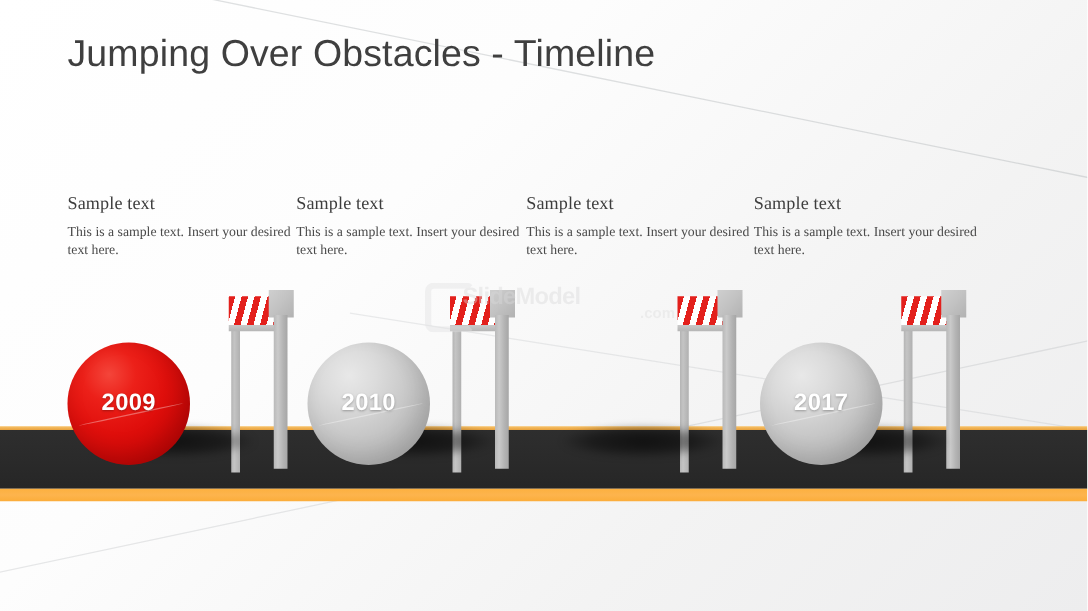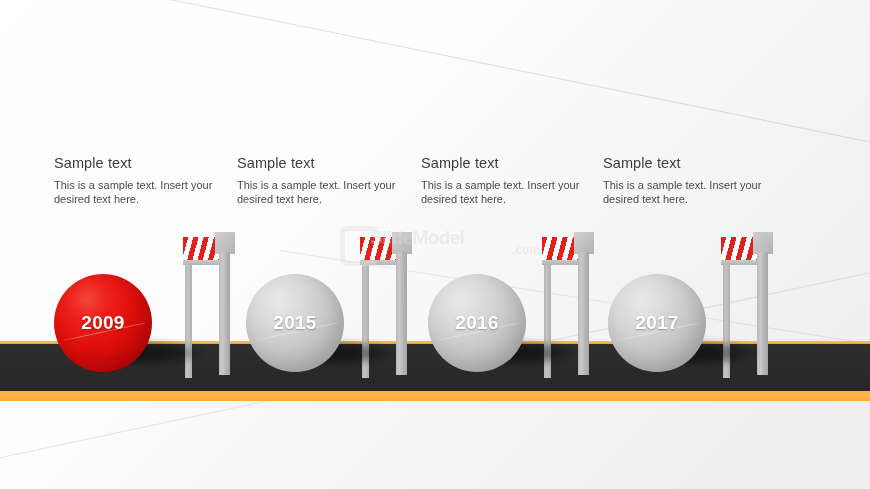--- a/index.html
+++ b/index.html
@@ -127,39 +127,40 @@
         105deg,
         #e3201c 0px,#e3201c 5px,
         #ffffff 5px,#ffffff 10px);
   }
   .hurdle .bar-under{
     position:absolute;
     background:linear-gradient(to bottom,#c9c9c9 0%,#b5b5b5 100%);
   }
 
   
-  .textblock{position:absolute;width:182px;}
+  .textblock{position:absolute;width:182px;font-family:Liberation Serif, serif;}
   .textblock .tb-head{
     font-size:14.5px;font-weight:400;color:#3d3d3d;
     margin:0 0 7px 0;letter-spacing:.1px;
   }
   .textblock .tb-body{
     font-size:11px;font-weight:400;color:#4a4a4a;
     line-height:14px;margin:0;
   }
 </style>
 </head>
 <body>
 
 <div id="slide">
 
   <div class="sheen sheen-1"></div>
   <div class="sheen sheen-2"></div>
   <div class="sheen sheen-3"></div>
 
+  <div id="title">Jumping Over Obstacles - Timeline</div>
 
   <div id="road">
     <div class="road-top-line"></div>
     <div class="road-surface"></div>
     <div class="road-bottom-band"></div>
   </div>
 
   <div class="textblock" style="left:54px;top:155px;">
     <p class="tb-head">Sample text</p>
     <p class="tb-body">This is a sample text. Insert your desired text here.</p>
@@ -214,27 +215,23 @@
   <div class="sphere-shadow" style="left:449px;top:340px;width:130px;height:26px;"></div>
   <div class="sphere-shadow" style="left:629px;top:340px;width:130px;height:26px;"></div>
 
   <div class="sphere red" style="left:54px;top:274px;width:98px;height:98px;">
     <span class="sheen-streak"></span>
     <span class="sphere-label">2009</span>
   </div>
 
   <div class="sphere gray" style="left:246px;top:274px;width:98px;height:98px;">
     <span class="sheen-streak"></span>
-    <span class="sphere-label">2015</span>
-  </div>
-
-  <div class="sphere gray" style="left:428px;top:274px;width:98px;height:98px;">
-    <span class="sheen-streak"></span>
-    <span class="sphere-label">2016</span>
-  </div>
+    <span class="sphere-label">2010</span>
+  </div>
+
 
   <div class="sphere gray" style="left:608px;top:274px;width:98px;height:98px;text-align:right;">
     <span class="sheen-streak"></span>
     <span class="sphere-label">2017</span>
   </div>
 
   <div id="watermark">
     <div class="wm-mark"></div>
     <div class="wm-text">SlideModel</div>
     <div class="wm-com">.com</div>

